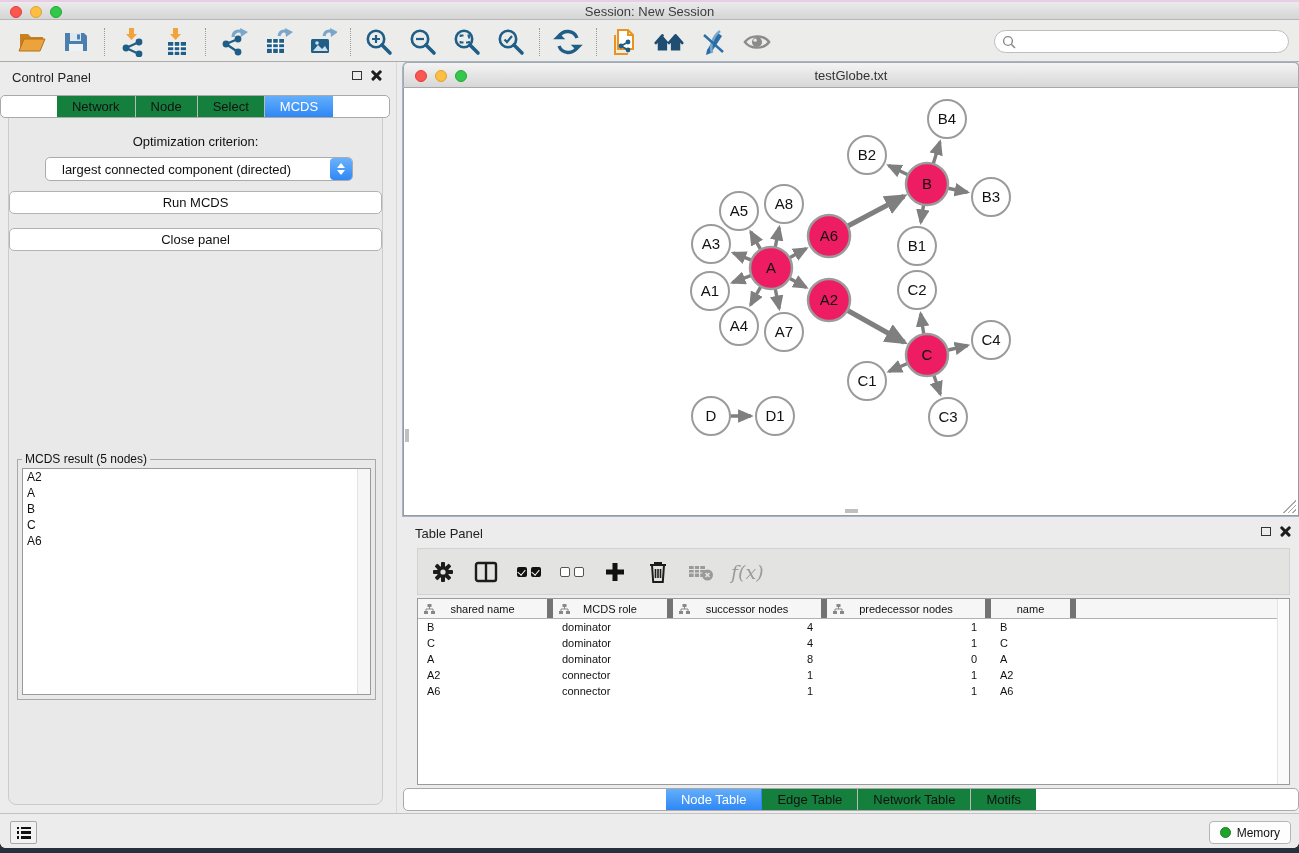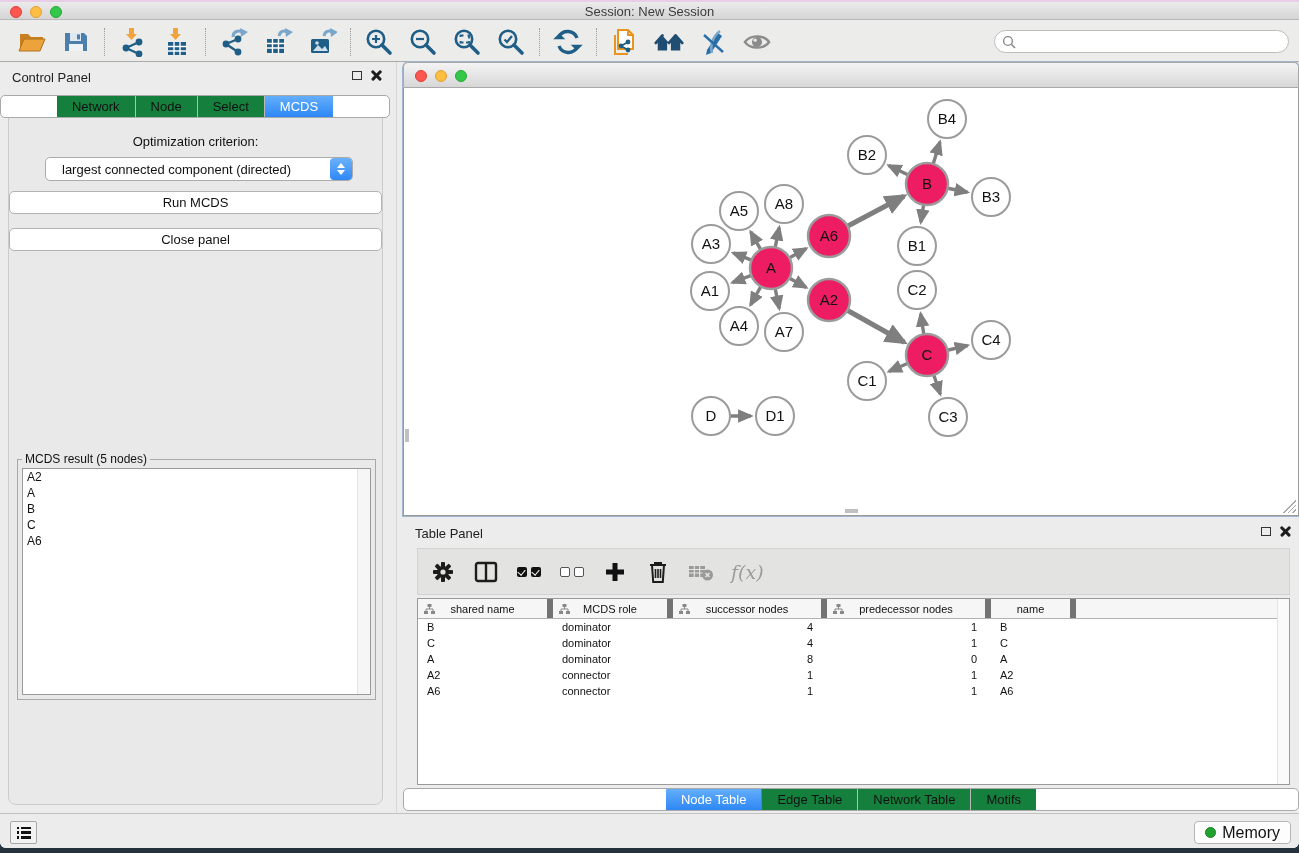--- a/index.html
+++ b/index.html
@@ -105,21 +105,21 @@
 
   
   .statusbar { position:absolute; left:0; top:813px; width:100%; height:35px; background:#ececec; border-top:1px solid #c2c2c2; }
   .list-btn { position:absolute; left:10px; top:7px; width:27px; height:23px; background:#f2f2f2; border:1px solid #a8a8a8;
     border-radius:2px; display:flex; align-items:center; justify-content:center; }
   .list-glyph { width:14px; height:12px; display:flex; flex-direction:column; justify-content:space-between; }
   .list-glyph i { display:flex; gap:2px; height:2.6px; }
   .list-glyph i:before { content:""; width:2.6px; background:#111; }
   .list-glyph i:after { content:""; flex:1; background:#111; }
   .memory-btn { position:absolute; right:8px; top:7px; height:23px; background:#fdfdfd; border:1px solid #b5b5b5;
-    border-radius:4px; display:flex; align-items:center; gap:6px; padding:0 10px; font-size:16px; color:#111; }
+    border-radius:4px; display:flex; align-items:center; gap:6px; padding:0 10px; font-size:12px; color:#111; }
   .memory-dot { width:11px; height:11px; border-radius:50%; background:#1fa32e; border:1px solid #158023; }
 </style>
 </head>
 <body>
 
 <div class="app">
 
   <div class="titlebar">
     <div class="lights">
       <span class="light red"></span>
@@ -313,20 +313,21 @@
   </div>
   <div class="v-splitter"></div>
 
   <div class="net-window">
     <div class="nw-titlebar">
       <div class="nw-lights">
         <span class="light red"></span>
         <span class="light yellow"></span>
         <span class="light green"></span>
       </div>
+      <div class="title">testGlobe.txt</div>
     </div>
     <div class="nw-canvas">
       <svg id="graph-svg" width="894" height="426" viewBox="0 0 894 426">
           <defs>
             <marker id="arrow" markerWidth="4.6" markerHeight="4" refX="3.8" refY="2" orient="auto" markerUnits="strokeWidth">
               <path d="M0,0 L4.6,2 L0,4 Z" fill="#7F7F7F"></path>
             </marker>
           </defs>
           <line x1="367" y1="180" x2="328.456734873451" y2="194.53270652312503" stroke="#7F7F7F" stroke-width="3.4" marker-end="url(#arrow)"></line>
           <line x1="367" y1="180" x2="329.2834405812462" y2="164.91337623249848" stroke="#7F7F7F" stroke-width="3.4" marker-end="url(#arrow)"></line>

